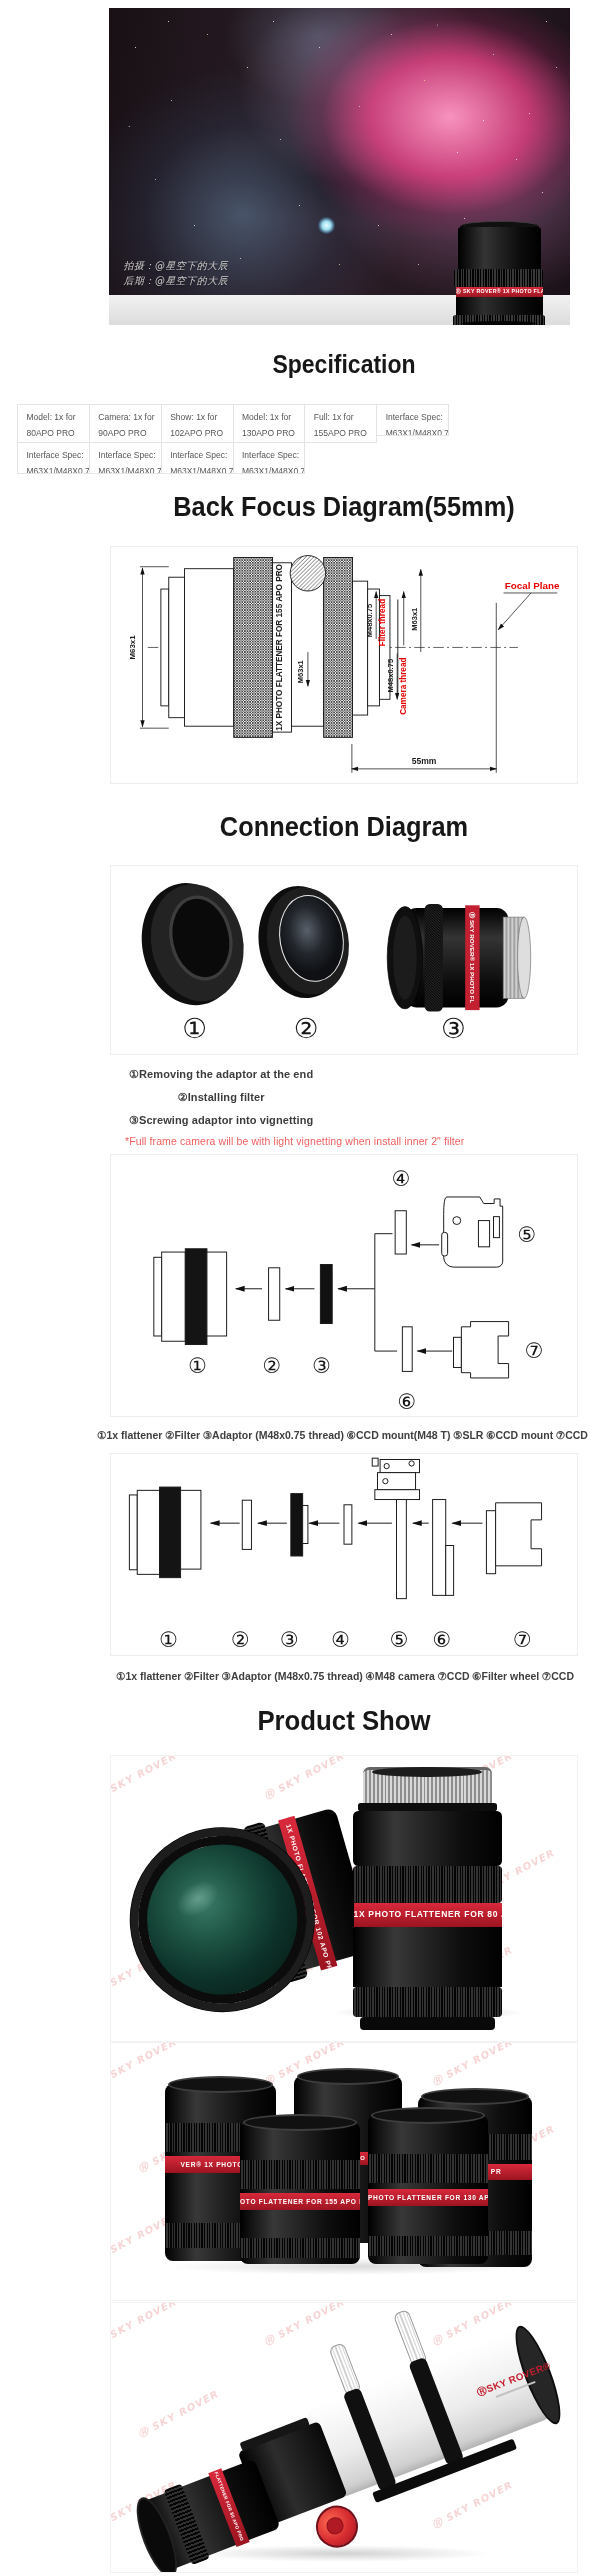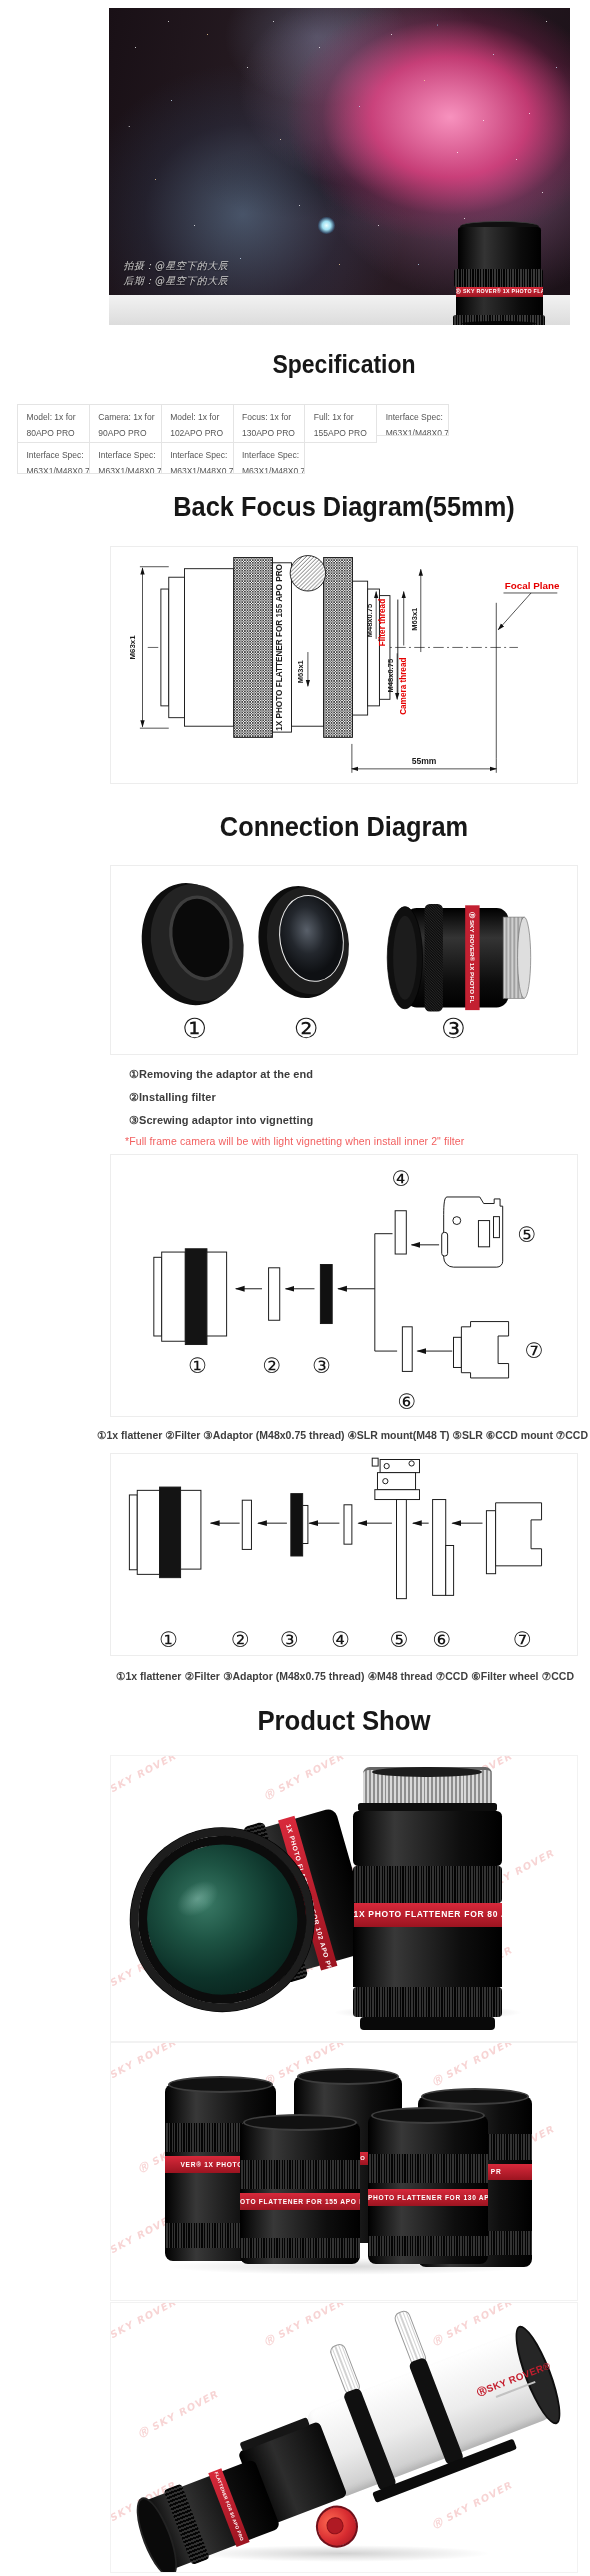--- a/index.html
+++ b/index.html
@@ -73,21 +73,21 @@
   .d1box{left:110px;top:1154px;width:468px;height:263px;}
   .d2box{left:110px;top:1453px;width:468px;height:203px;}
 
   svg text{font-family:"Liberation Sans",sans-serif;}
   .cnum{font-family:"DejaVu Sans",sans-serif;font-weight:normal;fill:#161616;}
   .dlabel{font-weight:bold;fill:#1c1c1c;}
   .dred{font-weight:bold;fill:#e60000;}
 
   
   .steps{left:129px;top:1068px;font-size:11px;font-weight:bold;color:#3c3c3c;}
-  .steps p{margin:0 0 9.2px 0;line-height:13.8px;letter-spacing:0.1px;}
+  .steps p{margin:0 0 9.2px 0;line-height:13.8px;letter-spacing:0.1px;text-align:center;}
   .note{left:125px;top:1135px;font-size:10.5px;color:#f25f5f;letter-spacing:0.1px;}
   .legend{display:flex;justify-content:space-between;font-size:10.5px;font-weight:bold;color:#3f3f3f;white-space:nowrap;}
   .lg1{left:97px;top:1429px;width:491px;}
   .lg2{left:116px;top:1670px;width:458px;}
 
   
   .photo{background:#fff;border:0.7px solid #f2f2f2;box-sizing:border-box;overflow:hidden;}
   .pA{left:110px;top:1755px;width:468px;height:287px;}
   .pB{left:110px;top:2042px;width:468px;height:259px;}
   .pC{left:110px;top:2302px;width:468px;height:271px;}
@@ -188,22 +188,22 @@
       <div class="kn2"></div>
       <div class="foot"></div>
     </div>
   </div>
 
   <h2 class="abs head h-spec">Specification</h2>
 
   <div class="abs spec">
     <div class="cell r1">Model: 1x for 80APO PRO</div>
     <div class="cell r1">Camera: 1x for 90APO PRO</div>
-    <div class="cell r1">Model: 1x for 102APO PRO</div>
-    <div class="cell r1">Focus: 1x for 130APO PRO</div>
+    <div class="cell r1">Show: 1x for 102APO PRO</div>
+    <div class="cell r1">Model: 1x for 130APO PRO</div>
     <div class="cell r1">Full: 1x for 155APO PRO</div>
     <div class="cell r2">Interface Spec: M63X1/M48X0.75</div>
     <div class="cell r2">Interface Spec: M63X1/M48X0.75</div>
     <div class="cell r2">Interface Spec: M63X1/M48X0.75</div>
     <div class="cell r2">Interface Spec: M63X1/M48X0.75</div>
     <div class="cell r2">Interface Spec: M63X1/M48X0.75</div>
   </div>
 
   <h2 class="abs head h-bf">Back Focus Diagram(55mm)</h2>
 
@@ -356,21 +356,21 @@
       <text class="cnum" x="321" y="332" text-anchor="middle" font-size="32">③</text>
       <text class="cnum" x="451" y="388" text-anchor="middle" font-size="32">⑥</text>
       <text class="cnum" x="645" y="310" text-anchor="middle" font-size="32">⑦</text>
     </svg>
   </div>
 
   <div class="abs legend lg1">
     <span>①1x flattener</span>
     <span>②Filter</span>
     <span>③Adaptor (M48x0.75 thread)</span>
-    <span>④SLR mount(M48 T)</span>
+    <span>⑥CCD mount(M48 T)</span>
     <span>⑤SLR</span>
     <span>⑥CCD mount</span>
     <span>⑦CCD</span>
   </div>
 
   <div class="abs box d2box">
     <svg width="466" height="202" viewBox="0 0 710 307">
       <g stroke="#1a1a1a" stroke-width="1.5" fill="#fff">
         <rect x="28" y="62" width="12" height="114"></rect>
         <rect x="40" y="55" width="34" height="128"></rect>
@@ -406,21 +406,21 @@
       <text class="cnum" x="439" y="294" text-anchor="middle" font-size="32">⑤</text>
       <text class="cnum" x="504" y="294" text-anchor="middle" font-size="32">⑥</text>
       <text class="cnum" x="627" y="294" text-anchor="middle" font-size="32">⑦</text>
     </svg>
   </div>
 
   <div class="abs legend lg2">
     <span>①1x flattener</span>
     <span>②Filter</span>
     <span>③Adaptor (M48x0.75 thread)</span>
-    <span>④M48 thread</span>
+    <span>④M48 camera</span>
     <span>⑦CCD</span>
     <span>⑥Filter wheel</span>
     <span>⑦CCD</span>
   </div>
 
   <h2 class="abs head h-show">Product Show</h2>
 
   <div class="abs photo pA">
     <div style="position:absolute;inset:0;">
         <span class="wm" style="left: -4%; top: 5%;">Ⓡ SKY ROVER</span>

